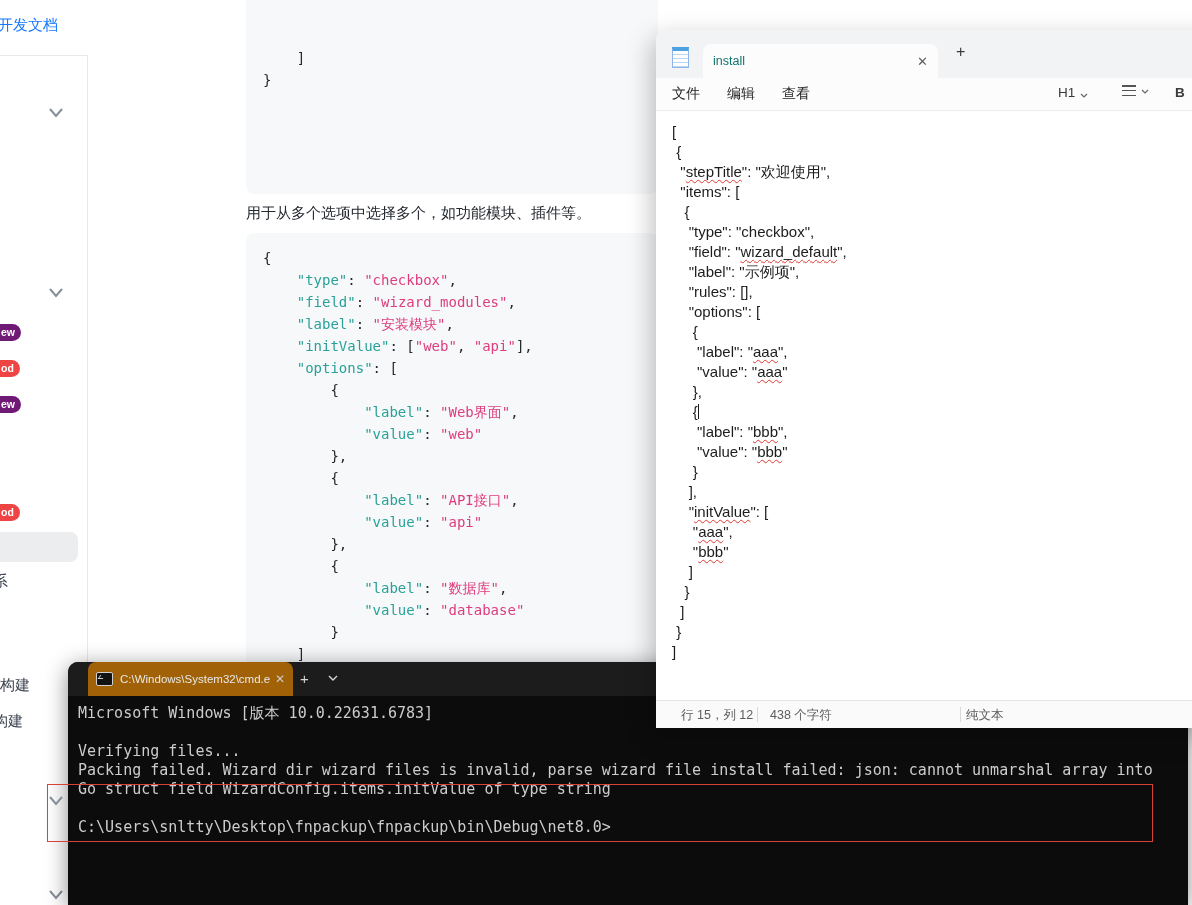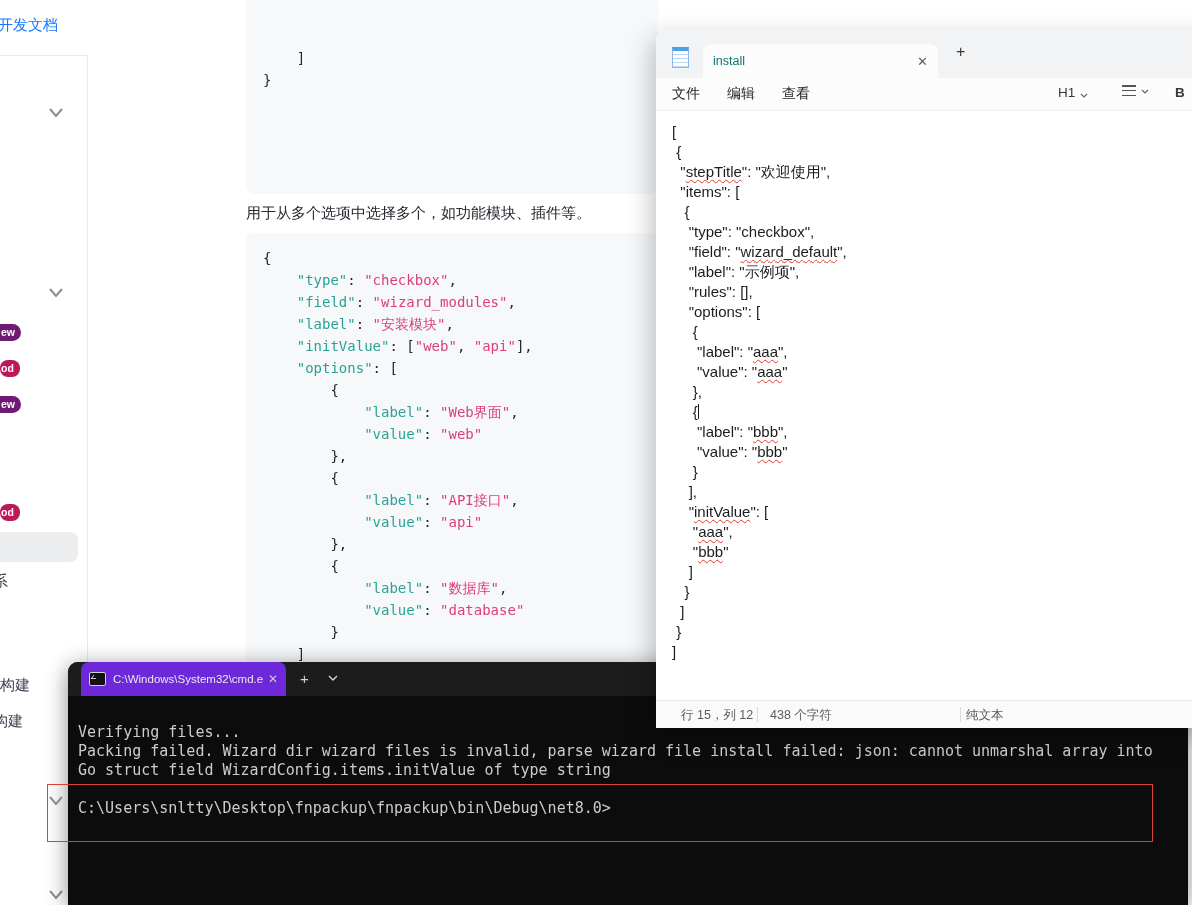--- a/index.html
+++ b/index.html
@@ -8,40 +8,40 @@
   .abs{position:absolute;}
 
   
   .breadcrumb{left:-2px;top:16px;font-size:15px;color:#1677ff;cursor:pointer;}
   .sb-htop{left:0;top:55px;width:88px;height:1px;background:#e7e9ec;}
   .sb-vline{left:87px;top:56px;width:1px;height:849px;background:#e7e9ec;}
   .sb-chev{color:#868e98;}
   .badge{height:17px;border-radius:0 9px 9px 0;color:#fff;font-size:10.5px;font-weight:bold;
          display:flex;align-items:center;padding:0 6px 0 1px;line-height:17px;}
   .badge.green{background:#701a75;}
-  .badge.blue{background:#be185d;border-radius:8px;}
+  .badge.blue{background:#ef4444;}
   .sb-selected{left:0;top:532px;width:78px;height:30px;background:#ecedef;border-radius:0 8px 8px 0;cursor:pointer;}
   .sb-text{font-size:15px;color:#3b4350;cursor:pointer;}
 
   .doc-codeblock{background:#f6f8fa;border-radius:8px;font-family:"DejaVu Sans Mono",monospace;
                  font-size:14px;line-height:22px;color:#24292e;overflow:hidden;}
   .doc-codeblock .cl{white-space:pre;}
   .ck{color:#2aa198;}
   .cv{color:#dd3d7e;}
   #code-top{left:246px;top:-60px;width:378px;height:135px;padding:107px 17px 12px;}
   #code-main{left:246px;top:233px;width:378px;height:421px;padding:14px 17px 0;}
   .doc-heading{left:246px;top:136px;font-size:21px;font-weight:700;color:#1b1f24;}
   .doc-desc{left:246px;top:189px;font-size:15px;color:#24292f;}
 
   
   .term{left:68px;top:662px;width:1120px;height:243px;border-radius:10px 10px 0 0;
         background:#0c0c0c;box-shadow:0 4px 22px rgba(0,0,0,.45);z-index:10;}
   .term-tabbar{position:absolute;left:0;top:0;width:100%;height:34px;background:#1c1c1c;
                border-radius:10px 10px 0 0;}
-  .term-tab{position:absolute;left:13px;top:0;width:205px;height:34px;background:#6d28d9;
+  .term-tab{position:absolute;left:20px;top:0;width:205px;height:34px;background:#a16207;
             border-radius:8px 8px 0 0;display:flex;align-items:center;padding:0 8px;box-sizing:border-box;cursor:pointer;}
   .cmd-ico{width:15px;height:12px;border:1px solid #d0d0d0;border-radius:2px;background:#121212;
            position:relative;flex:none;margin-right:7px;}
   .cmd-ico:before{content:"";position:absolute;left:2px;top:2px;width:4px;height:3px;
                   border-left:1px solid #d0d0d0;border-bottom:1px solid #d0d0d0;transform:skewX(-35deg);}
   .term-tab-title{font-size:11.5px;color:#e8e8e8;white-space:nowrap;overflow:hidden;flex:1;}
   .term-x{color:#cdcdcd;font-size:12px;margin-left:4px;cursor:pointer;}
   .term-plus{position:absolute;left:232px;top:8px;color:#d6d6d6;font-size:15px;cursor:pointer;}
   .term-dd{position:absolute;left:258px;top:11px;cursor:pointer;}
   .term-body{position:absolute;left:0;top:34px;right:0;bottom:0;padding:8px 0 0 10px;
@@ -154,20 +154,21 @@
         <span class="cmd-ico"></span>
         <span class="term-tab-title">C:\Windows\System32\cmd.e</span>
         <span class="term-x">✕</span>
       </div>
       <span class="term-plus">+</span>
       <svg class="term-dd" width="14" height="10">
           <polyline points="3,3 7,7 11,3" fill="none" stroke="#d6d6d6" stroke-width="1.4"></polyline>
         </svg>
     </div>
     <div class="term-body" id="term-body">
+        <div class="tl">Microsoft Windows [版本 10.0.22631.6783]</div>
         <div class="tl"> </div>
         <div class="tl">Verifying files...</div>
         <div class="tl">Packing failed. Wizard dir wizard files is invalid, parse wizard file install failed: json: cannot unmarshal array into</div>
         <div class="tl">Go struct field WizardConfig.items.initValue of type string</div>
         <div class="tl"> </div>
         <div class="tl">C:\Users\snltty\Desktop\fnpackup\fnpackup\bin\Debug\net8.0&gt;</div>
       </div>
   </div>
 
   <div class="abs np">

